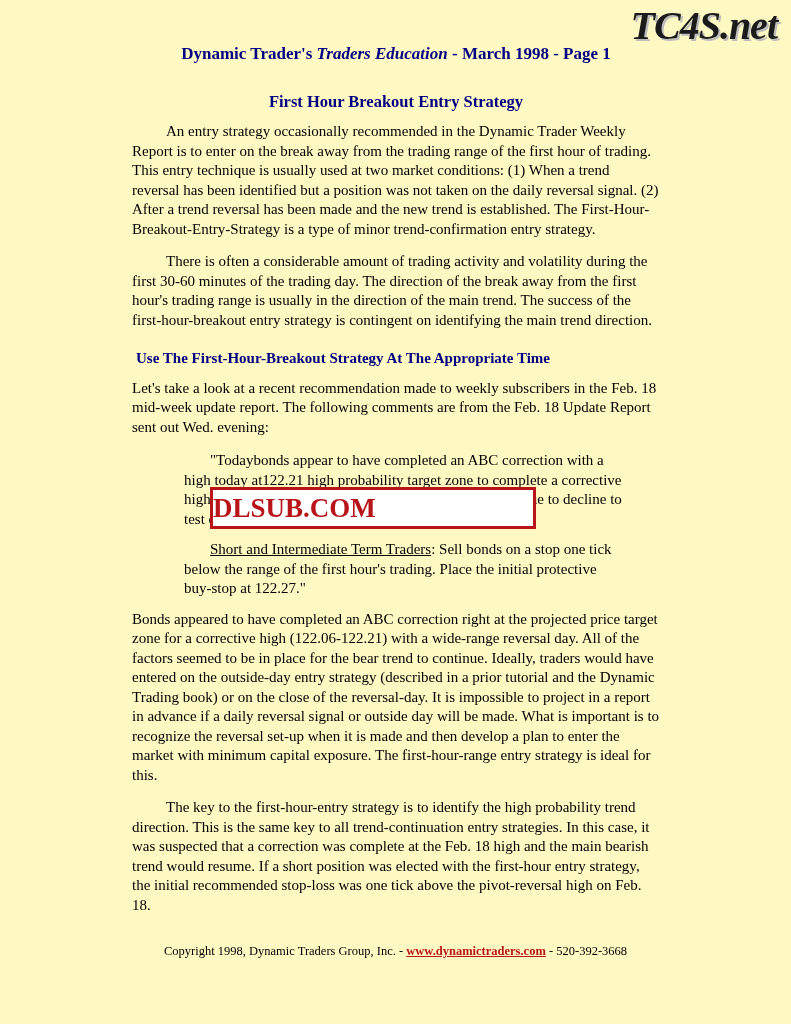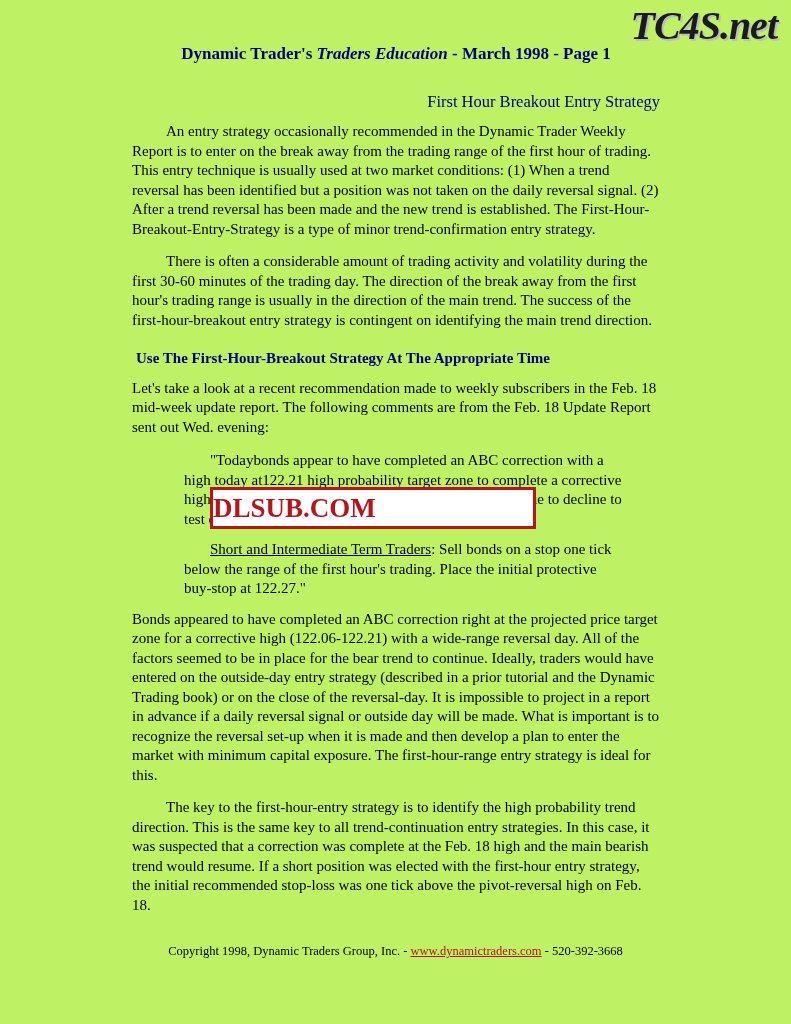--- a/index.html
+++ b/index.html
@@ -13,21 +13,21 @@
     position: relative;
     font-family: "Liberation Serif", serif;
     color: #000000;
     overflow: hidden;
   }
   .page {
     position: absolute;
     top: 0; left: 0;
     width: 791px;
     height: 1024px;
-    background: #bef264;
+    background: #fef9c3;
   }
 
   
   .wm-tc4s {
     position: absolute;
     top: 2px;
     right: 14px;
     font-family: "Liberation Serif", serif;
     font-size: 40px;
     font-weight: bold;
@@ -78,23 +78,23 @@
     text-align: center;
     font-size: 17px;
     font-weight: bold;
     color: #000080;
     margin: 0 0 28px 0;
     line-height: 1.2;
   }
   .kicker .ital { font-style: italic; }
 
   h1.title {
-    text-align: right;
+    text-align: center;
     font-size: 16.5px;
-    font-weight: normal;
+    font-weight: bold;
     color: #000080;
     margin: 0 0 10px 0;
     line-height: 1.2;
   }
   .byline {
     text-align: center;
     font-size: 14.5px;
     font-weight: bold;
     color: #000000;
     margin: 0 0 34px 0;
@@ -135,21 +135,21 @@
     position: absolute;
     left: 0;
     top: 944px;
     width: 791px;
     text-align: center;
     font-size: 12.5px;
     color: #000000;
   }
   .footer a {
     color: #b8141a;
-    font-weight: normal;
+    font-weight: bold;
     text-decoration: underline;
   }
 </style>
 </head>
 <body>
 
 <div class="page">
 
   <div class="wm-tc4s">TC4S.net</div>
 

